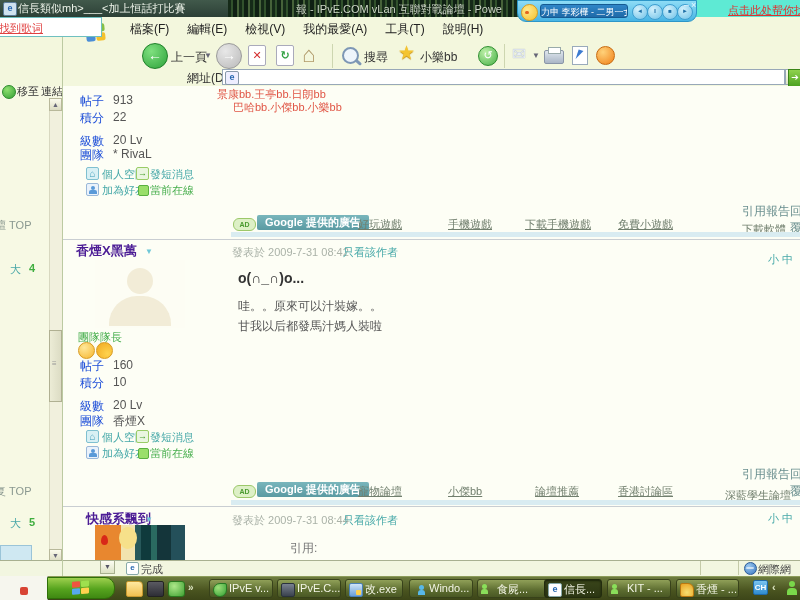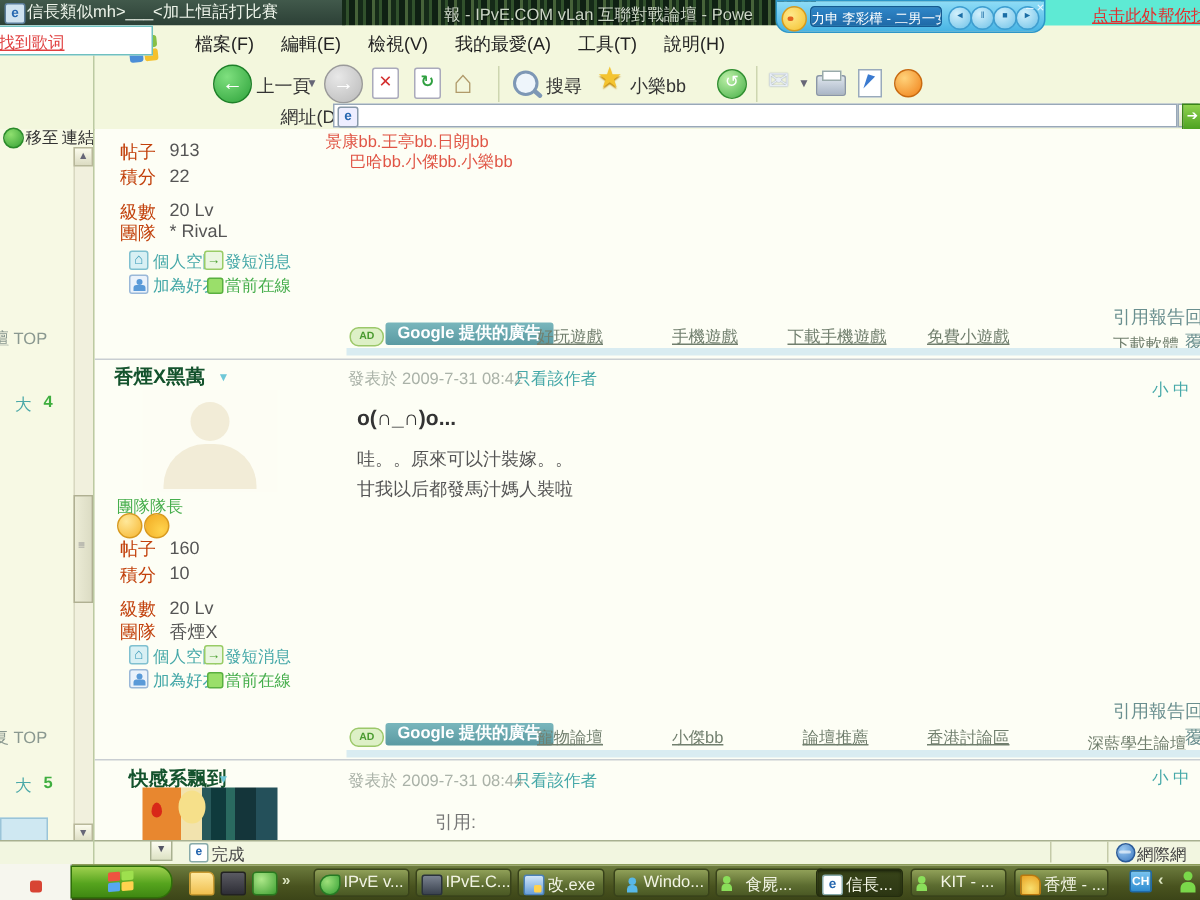--- a/index.html
+++ b/index.html
@@ -84,26 +84,26 @@
     font-size:7px;color:#667;text-align:center;line-height:11px;}
   .sc-thumb{left:49px;top:330px;width:13px;height:72px;background:linear-gradient(90deg,#ececd6,#dcdcc4);border:1px solid #b0b092;box-sizing:border-box;}
   .sc-thumb:after{content:"≡";position:absolute;left:2px;top:28px;font-size:8px;color:#999;}
   .ls-frag{font-size:11px;color:#8a9890;}
   .ls-big{color:#4aa8a8;}
   .ls-num{color:#3fae3f;font-weight:bold;}
   .ls-bluebox{left:0;top:545px;width:30px;height:15px;background:#cfe8f2;border:1px solid #9ac4d8;}
 
   
   .content{left:63px;top:86px;width:737px;height:474px;background:#fdfef5;overflow:hidden;}
-  .label-g{color:#c2410c;}
+  .label-g{color:#1d4ed8;}
   .val{color:#555;}
   .red-line{color:#e05545;font-size:11px;}
   .teal{color:#45a8a8;}
   .gray-date{color:#aab2a8;font-size:11px;}
-  .author{font-weight:bold;color:#14532d;font-size:13px;}
+  .author{font-weight:bold;color:#4c1d95;font-size:13px;}
   .arrow-t{color:#6fc8d8;font-size:8px;}
   .rank{color:#46ae4c;font-size:11px;}
   .online{color:#46ae4c;}
   .plinks{color:#6a8f8f;font-size:12px;}
   .adlink{color:#717f6e;font-size:11px;text-decoration:underline;}
   .ad-pill{width:21px;height:11px;background:#ddf0c6;border:1px solid #9cc86a;border-radius:6px;
     font-size:7px;color:#4a9a30;text-align:center;line-height:11px;font-weight:bold;}
   .ad-brand{width:112px;height:15px;background:linear-gradient(#79b6bc,#5a9aa2);color:#fff;font-weight:bold;
     font-size:11px;text-align:center;line-height:15px;border-radius:2px;}
   .blue-strip{height:5px;background:#d9ecf1;}

